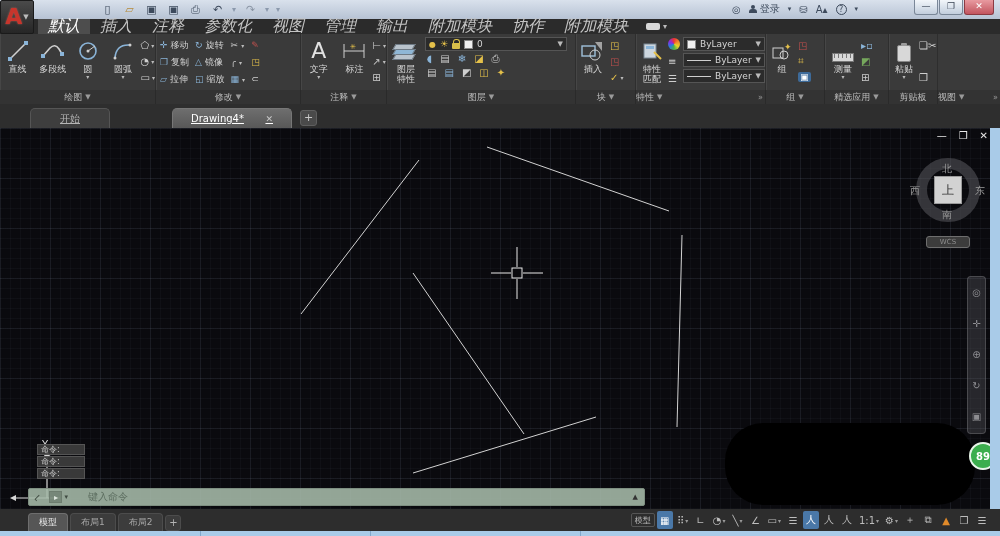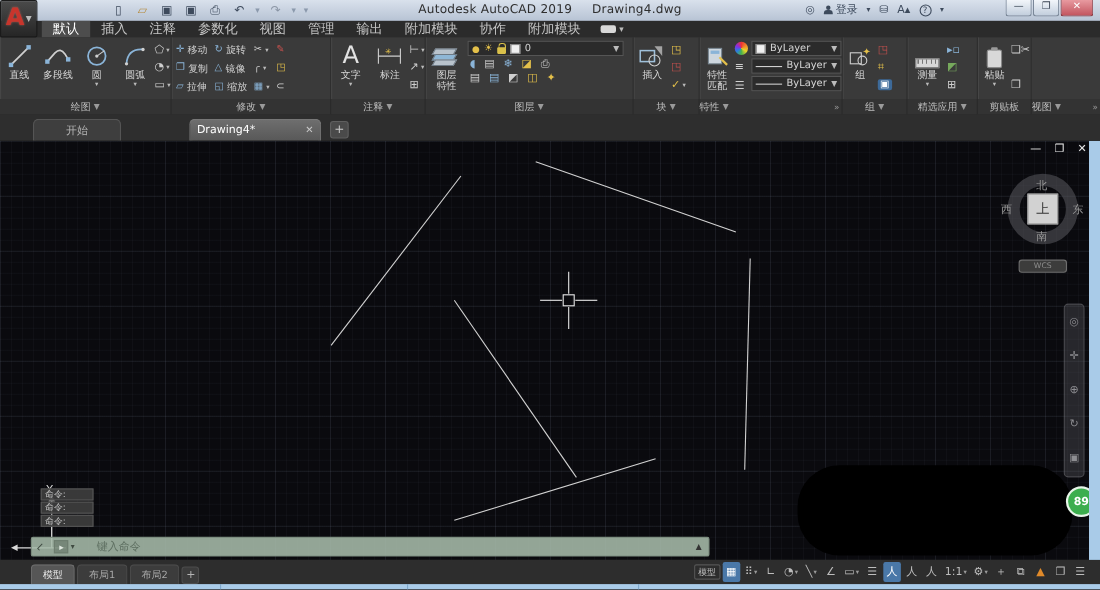--- a/index.html
+++ b/index.html
@@ -33,21 +33,21 @@
   .person:after { content:""; position:absolute; left:0; top:4px; width:8px; height:4px; border-radius:3px 3px 0 0; background:#3d4a5c; }
   .winbtns { position:absolute; right:6px; top:0; display:flex; }
   .wb { width:24px; height:15px; border:1px solid #7a8798; border-top:none; border-radius:0 0 3px 3px;
     background:linear-gradient(#f2f6fa,#c2cedd); color:#3a4554; font-size:9px; line-height:13px;
     text-align:center; margin-left:1px; }
   .wb.close { width:30px; background:linear-gradient(#e89aa0,#c2555f); color:#fff; border-color:#8c3a42; }
 
   
   .ribbontabs { position:absolute; left:0; top:19px; width:1000px; height:15px; background:#2b2b2b;
     display:flex; align-items:stretch; padding-left:38px; }
-  .rtab { color:#c4c4c4; font-size:12px; padding:1px 10px; display:flex; align-items:center; }
+  .rtab { color:#c4c4c4; font-size:16px; padding:1px 10px; display:flex; align-items:center;font-style:italic; }
   .rtab.active { background:#4d4d4d; color:#fff; }
   .rtab-collapse { margin-left:8px; display:flex; align-items:center; gap:3px; color:#bbb; font-size:8px; }
   .rtab-collapse .pill { width:14px; height:7px; background:#d8d8d8; border-radius:2px; }
 
   
   .ribbon { position:absolute; left:0; top:34px; width:1000px; height:56px; background:#3a3a3a; display:flex; }
   .panel { position:relative; height:56px; border-right:1px solid #2e2e2e; box-shadow:1px 0 0 #464646 inset;
     display:flex; align-items:flex-start; padding-top:2px; }
   .plabels { position:absolute; left:0; top:90px; width:1000px; height:14px; background:#333;
     display:flex; color:#bdbdbd; font-size:9px; }
@@ -80,22 +80,22 @@
   .lshape { width:18px; height:16px; background:#d0d0d0; clip-path:polygon(0 0,45% 0,45% 55%,100% 55%,100% 100%,0 100%); }
   .layerstack { position:relative; width:24px; height:18px; }
   .layerstack i { position:absolute; left:0; width:20px; height:6px; background:#b9c3cc; border:1px solid #6e7a85; transform:skewX(-30deg); }
   .layerstack i:nth-child(1){ top:0; } .layerstack i:nth-child(2){ top:5px; background:#8fb7d6; } .layerstack i:nth-child(3){ top:10px; }
   .lock { width:8px; height:6px; background:#d9c04a; border-radius:1px; position:relative; display:inline-block; margin-top:3px; }
   .lock:before { content:""; position:absolute; left:1px; top:-4px; width:5px; height:4px; border:1px solid #d9c04a; border-bottom:none; border-radius:3px 3px 0 0; }
 
   
   .filetabs { position:absolute; left:0; top:104px; width:1000px; height:24px; background:#2e2e2e;
     display:flex; align-items:flex-end; padding-left:30px; gap:2px; }
-  .ftab { height:20px; border-radius:5px 5px 0 0; display:flex; align-items:center; padding:0 6px;
-    font-size:10px; }
+  .ftab { height:20px; border-radius:5px 5px 0 0; display:flex; align-items:center; padding:0 18px;
+    font-size:10px;text-decoration:underline; }
   .ftab.start { background:#3e3e3e; color:#b5b5b5; border:1px solid #555; border-bottom:none; width:80px; justify-content:center; }
   .ftab.active { background:linear-gradient(#6e6e6e,#585858); color:#fff; border:1px solid #777; border-bottom:none;
     width:120px; justify-content:space-between; margin-left:60px; }
   .ftab .x { color:#c9c9c9; font-size:9px; margin-left:10px; }
   .ftab-add { width:17px; height:16px; background:#4a4a4a; border:1px solid #5f5f5f; border-radius:3px;
     color:#c9c9c9; font-size:11px; line-height:14px; text-align:center; margin-left:6px; margin-bottom:2px; }
 
   
   .canvas { position:absolute; left:0; top:128px; width:1000px; height:381px; background:#0a0a0e; overflow:hidden; }
   .grid { position:absolute; inset:0;
@@ -179,23 +179,20 @@
       <span class="qi">▯</span>
       <span class="qi" style="color:#b58a3a">▱</span>
       <span class="qi">▣</span>
       <span class="qi">▣</span>
       <span class="qi">⎙</span>
       <span class="qi">↶</span>
       <span class="sep">▾</span>
       <span class="qi" style="opacity:.45">↷</span>
       <span class="sep">▾</span>
       <span class="sep">▾</span>
-    </div>
-    <div class="title-text">
-      <span>Autodesk AutoCAD 2019</span><b>Drawing4.dwg</b>
     </div>
     <div class="acct">
       <span class="ai">◎</span>
       <span class="ai">
           <span class="person"></span>
           <span>登录</span>
         </span>
       <span class="ai" style="font-size:7px">▾</span>
       <span class="ai">⛁</span>
       <span class="ai">A▴</span>

